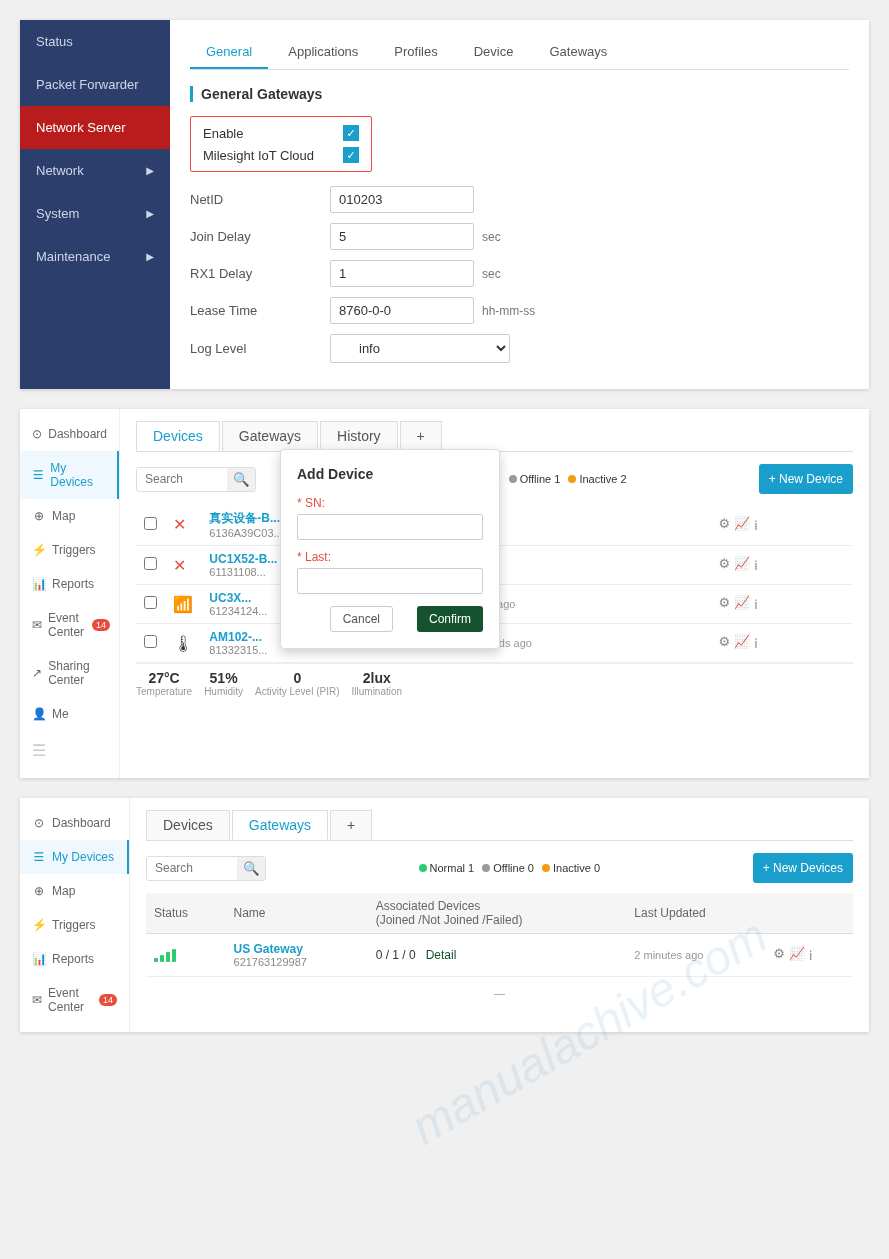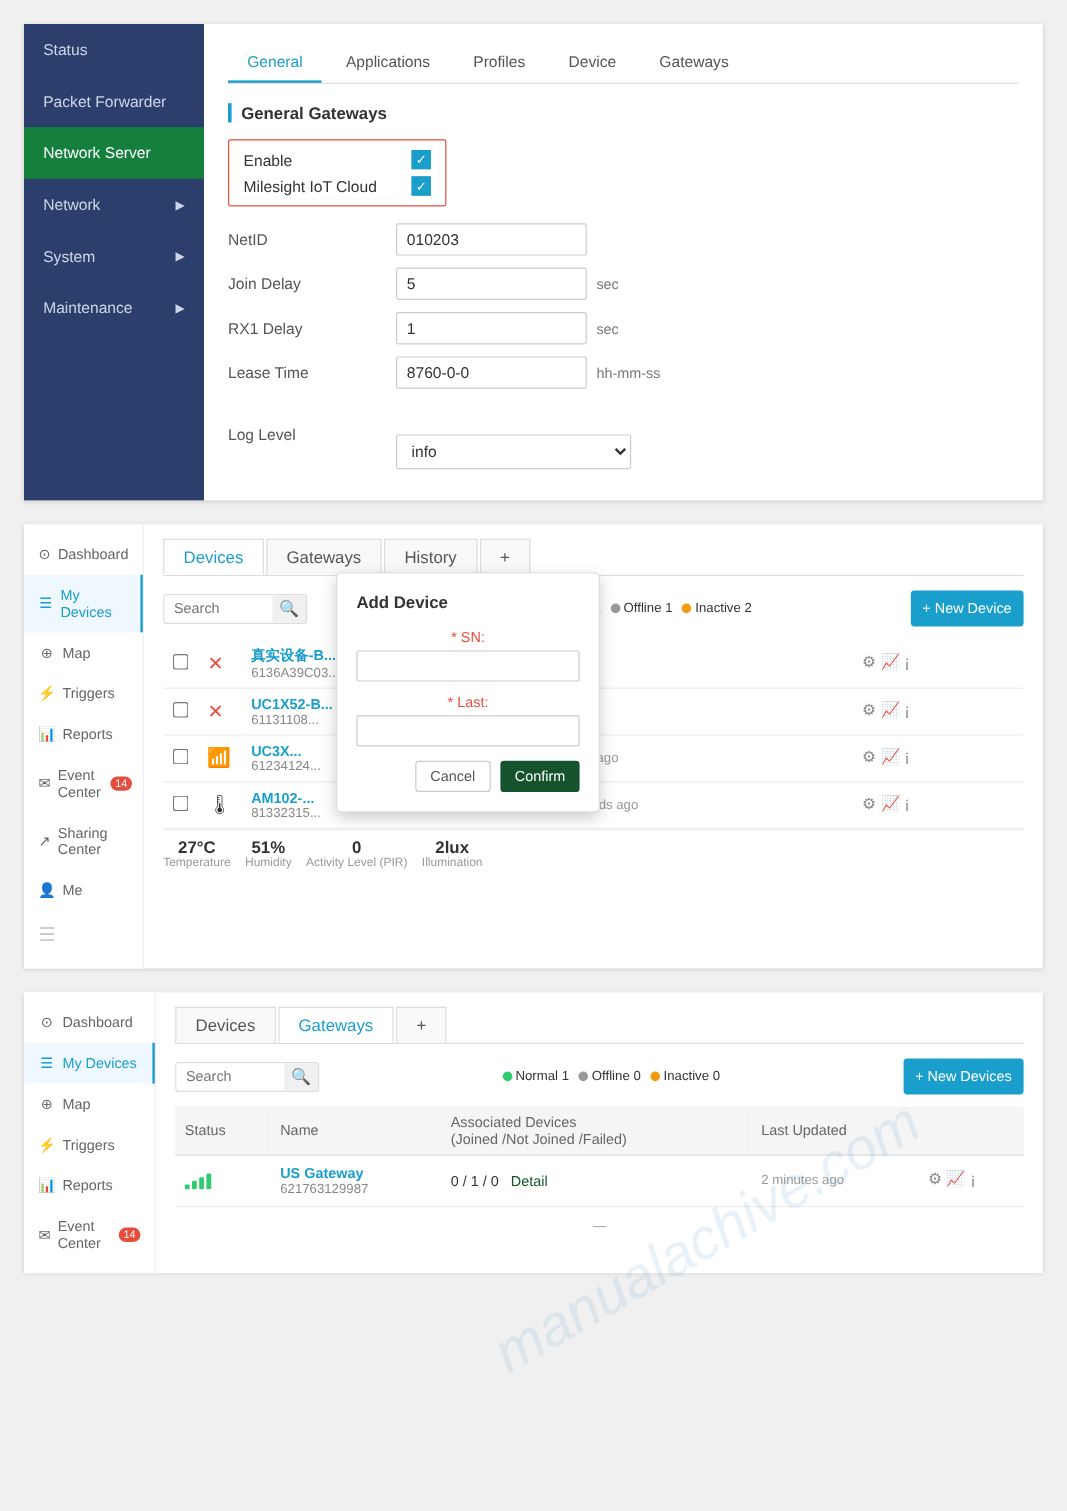--- a/index.html
+++ b/index.html
@@ -5,35 +5,35 @@
     * { box-sizing: border-box; margin: 0; padding: 0; }
     body { background: #f0f0f0; font-family: Arial, sans-serif; font-size: 12px; color: #333; width: 889px; }
 
     .page-wrapper { padding: 20px; display: flex; flex-direction: column; gap: 20px; }
 
     
     .section1 { display: flex; background: #fff; box-shadow: 0 1px 4px rgba(0,0,0,0.15); }
 
     .sidebar1 { width: 150px; background: #2c3e6b; flex-shrink: 0; }
     .sidebar1-item { padding: 14px 16px; color: #cdd6e8; font-size: 13px; cursor: pointer; display: flex; align-items: center; justify-content: space-between; }
-    .sidebar1-item.active { background: #15803d; color: #fff; }
+    .sidebar1-item.active { background: #b91c1c; color: #fff; }
     .sidebar1-item .arrow { font-size: 10px; }
 
     .main1 { flex: 1; padding: 16px 20px; }
     .tabs1 { display: flex; border-bottom: 1px solid #ddd; margin-bottom: 16px; gap: 4px; }
     .tab1 { padding: 8px 16px; font-size: 13px; cursor: pointer; color: #555; border-bottom: 2px solid transparent; }
     .tab1.active { color: #1a9ecb; border-bottom: 2px solid #1a9ecb; }
 
     .section-title { font-size: 14px; font-weight: bold; color: #333; border-left: 3px solid #1a9ecb; padding-left: 8px; margin-bottom: 14px; }
 
     .form-group { display: flex; align-items: center; margin-bottom: 10px; }
     .form-label { width: 140px; color: #555; font-size: 13px; }
-    .form-input { width: 159px; border: 1px solid #ccc; padding: 5px 8px; font-size: 13px; color: #333; border-radius: 2px; }
+    .form-input { width: 144px; border: 1px solid #ccc; padding: 5px 8px; font-size: 13px; color: #333; border-radius: 2px; }
     .form-unit { margin-left: 8px; color: #777; font-size: 12px; }
-    .form-select { width: 196px; border: 1px solid #ccc; padding: 5px 8px; font-size: 13px; color: #333; border-radius: 2px; background: #fff; margin-top: 28px; }
+    .form-select { width: 180px; border: 1px solid #ccc; padding: 5px 24px; font-size: 13px; color: #333; border-radius: 2px; background: #fff; }
 
     .checkbox-group { border: 1.5px solid #e74c3c; padding: 8px 12px; margin-bottom: 14px; display: inline-block; border-radius: 2px; }
     .checkbox-row { display: flex; align-items: center; margin-bottom: 6px; }
     .checkbox-row:last-child { margin-bottom: 0; }
     .checkbox-label { font-size: 13px; color: #333; margin-right: 10px; width: 130px; }
     .checkbox-box { width: 16px; height: 16px; border: 1px solid #1a9ecb; background: #1a9ecb; display: inline-flex; align-items: center; justify-content: center; }
     .checkbox-box::after { content: '✓'; color: #fff; font-size: 11px; }
 
     
     .section2 { background: #fff; box-shadow: 0 1px 4px rgba(0,0,0,0.15); display: flex; }
@@ -69,24 +69,24 @@
     .device-id { color: #888; font-size: 11px; }
     .time-ago { color: #999; font-size: 11px; }
     .action-icons { display: flex; gap: 4px; }
     .action-icon { color: #888; font-size: 13px; cursor: pointer; }
 
     
     .modal-overlay { position: absolute; top: 40px; left: 160px; z-index: 10; }
     .modal { background: #fff; border: 1px solid #ddd; box-shadow: 0 4px 12px rgba(0,0,0,0.2); border-radius: 4px; padding: 16px; width: 220px; }
     .modal-title { font-size: 14px; font-weight: bold; color: #333; margin-bottom: 14px; }
     .modal-field { margin-bottom: 10px; }
-    .modal-field label { display: block; font-size: 12px; color: #555; margin-bottom: 4px; text-align: center; }
+    .modal-field label { display: block; font-size: 12px; color: #555; margin-bottom: 4px; }
     .modal-field label span { color: #e74c3c; }
     .modal-field input { width: 100%; border: 1px solid #ccc; padding: 5px 8px; font-size: 12px; border-radius: 2px; }
-    .modal-actions { display: flex; gap: 8px; justify-content: flex-end; margin-top: 12px; }
+    .modal-actions { display: flex; gap: 24px; justify-content: flex-end; margin-top: 12px; }
     .btn-cancel { background: #fff; border: 1px solid #ccc; padding: 5px 12px; font-size: 12px; border-radius: 3px; cursor: pointer; color: #555; }
     .btn-confirm { background: #14532d; color: #fff; border: none; padding: 5px 12px; font-size: 12px; border-radius: 3px; cursor: pointer; }
 
     
     .data-row { display: flex; gap: 12px; padding: 6px 0; border-top: 1px solid #eee; }
     .data-cell { text-align: center; }
     .data-value { font-size: 14px; font-weight: bold; color: #333; }
     .data-label { font-size: 10px; color: #999; }
 
     

